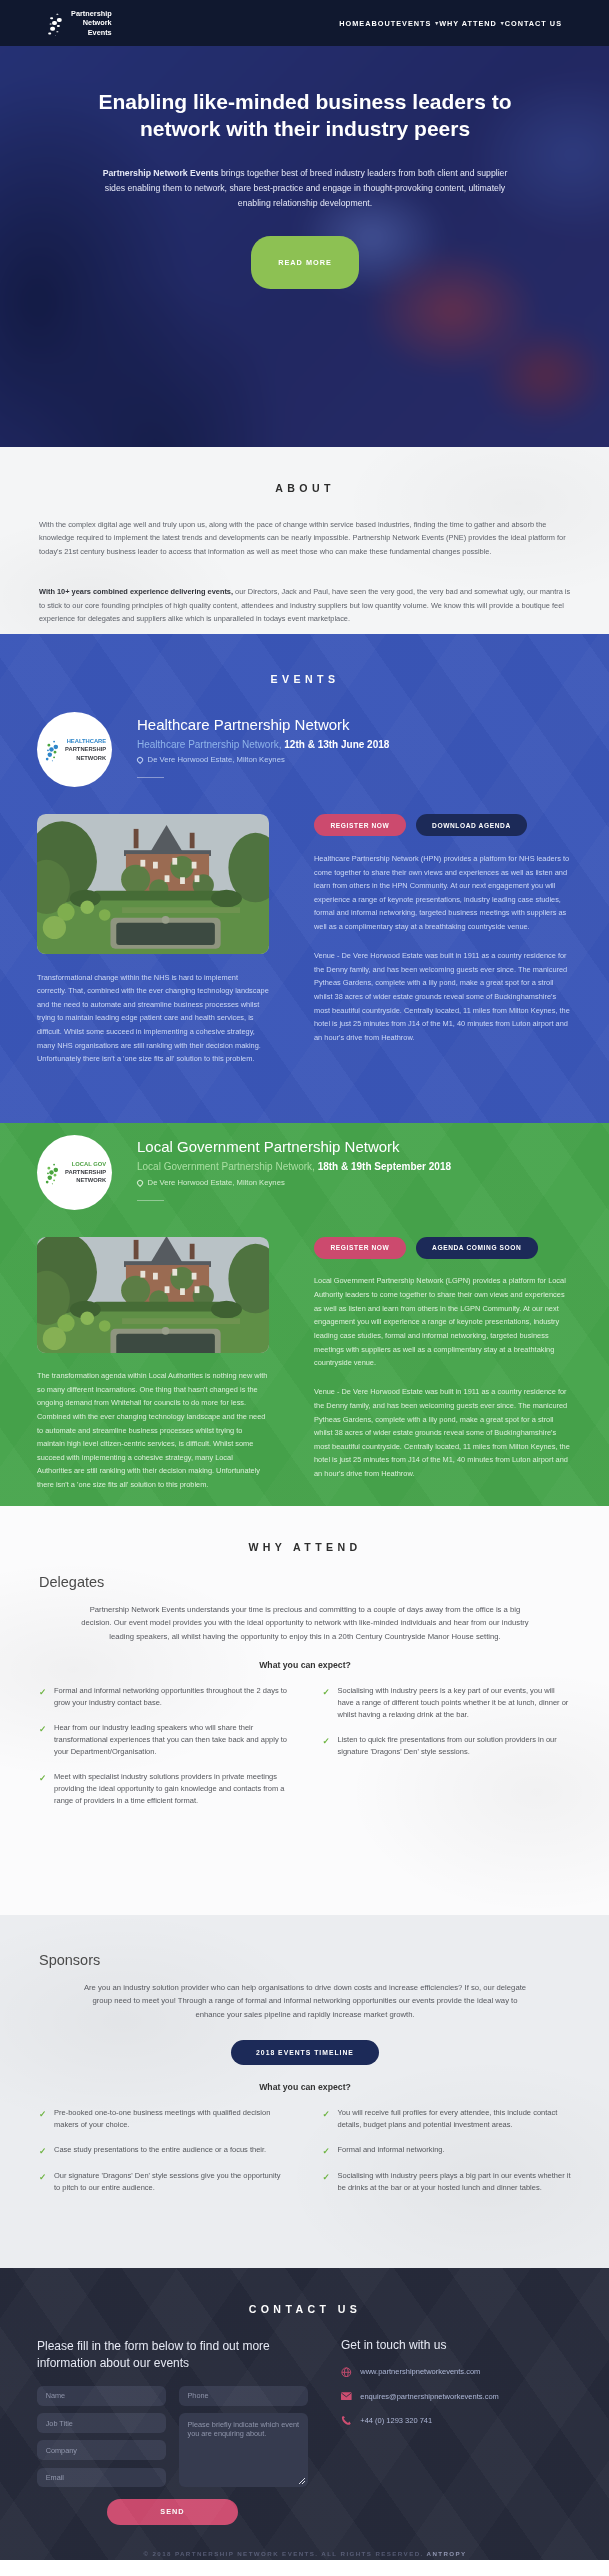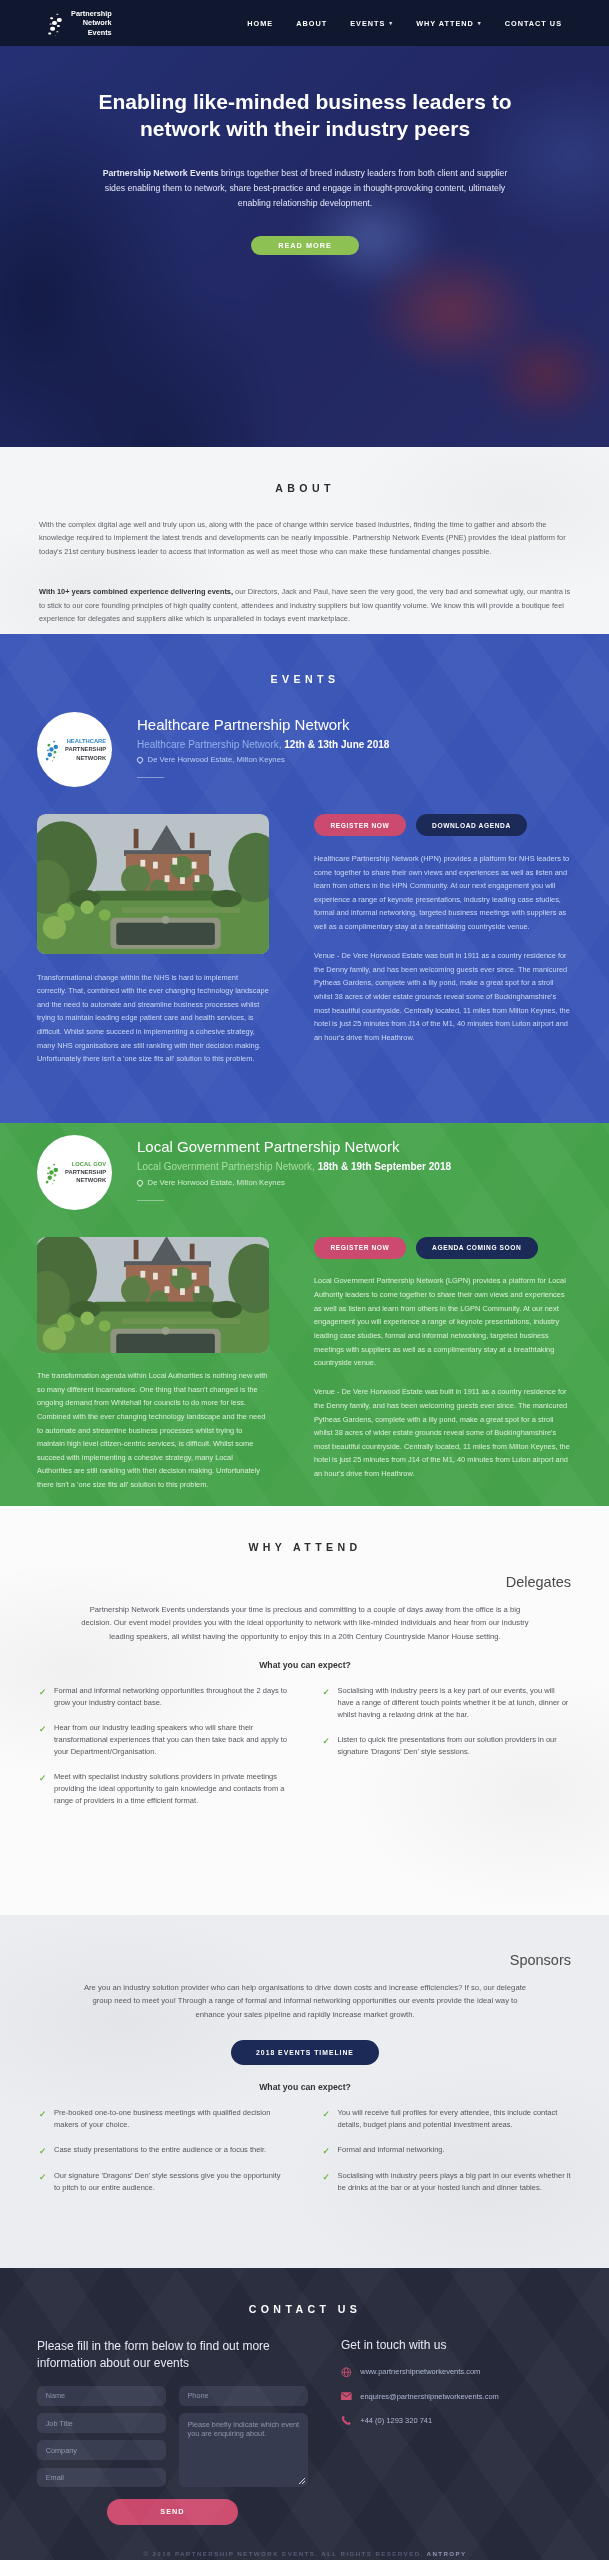--- a/index.html
+++ b/index.html
@@ -6,41 +6,41 @@
   html,body { width:610px; background:#fff; font-family:"Liberation Sans", sans-serif; }
   section { overflow:hidden; position:relative; }
 
   
   .header { height:46px; background:#10182f; display:flex; align-items:center; justify-content:space-between; padding:0 48px 0 46px; }
   .logo { display:flex; align-items:center; gap:8.7px; }
   .dotmark { width:4.8px; height:4.8px; border-radius:50%; background:#fff; position:relative; margin:0 5.8px;
     box-shadow:2.9px -8.7px 0 -1.5px #fff, -2.9px -4.8px 0 -1px #fff, 4.8px -2.9px 0 0 #fff, -3.9px 1px 0 -1.5px #fff,
                3.9px 2.9px 0 -1px #fff, -1.9px 5.8px 0 0 #fff, 2.9px 8.7px 0 -1.5px #fff, -4.8px 10.6px 0 -1px #fff, 1px 12.6px 0 -1.9px #fff; }
   .logo-text { color:#fff; font-size:7.3px; font-weight:700; line-height:1.3; text-align:right; }
-  .nav { display:flex; gap:23px; align-items:center; }
+  .nav { display:flex; align-items:center; }
   .nav-item { color:#fff; font-size:7.3px; font-weight:700; letter-spacing:1px; cursor:pointer; display:flex; align-items:center; gap:3.9px; }
   .nav-item .chev { font-size:5.8px; opacity:.85; }
 
   
   .hero { height:401px; background:#252a66; text-align:center; color:#fff; }
   .hero-bg { position:absolute; inset:-29px; filter:blur(9.7px);
     background:
       radial-gradient(223px 319px at 10% 62%, #0e1536 0%, rgba(14,21,54,0) 70%),
       radial-gradient(184px 252px at 28% 95%, #121a40 0%, rgba(18,26,64,0) 70%),
       radial-gradient(126px 92px at 72% 64%, #8e3644 0%, rgba(142,54,68,0) 70%),
       radial-gradient(92px 73px at 86% 78%, #7a2b3a 0%, rgba(122,43,58,0) 70%),
       radial-gradient(106px 82px at 60% 48%, #5a6db8 0%, rgba(90,109,184,0) 70%),
       radial-gradient(145px 116px at 90% 30%, #3a4a94 0%, rgba(58,74,148,0) 70%),
       linear-gradient(135deg, #2a3a85 0%, #252a66 55%, #30306f 100%); }
   .hero-veil { position:absolute; inset:0; background:rgba(30,38,92,.38); }
   .hero-inner { position:relative; padding-top:43px; }
   .hero h1 { font-size:21px; line-height:1.28; font-weight:700; width:416px; margin:0 auto; }
   .hero-p { margin:23px auto 0; width:422px; font-size:8.7px; line-height:1.72; color:#e6e9f7; }
   .btn { display:inline-block; border:none; cursor:pointer; color:#fff; font-family:inherit; font-weight:700; letter-spacing:1px; border-radius:19.4px; }
-  .btn-green { margin-top:25px; background:#8dc153; font-size:7.3px; padding:5px 27px; }
+  .btn-green { margin-top:25px; background:#8dc153; font-size:7.3px; padding:22px 27px; }
 
   
   .about { height:187px; background:#f4f5f6; padding:35px 39px 0;
     background-image:radial-gradient(213px 116px at 15% 80%, rgba(0,0,0,.035), rgba(0,0,0,0) 70%),
                      radial-gradient(252px 135px at 85% 30%, rgba(0,0,0,.03), rgba(0,0,0,0) 70%); }
   .sec-title { text-align:center; font-size:10.6px; font-weight:700; letter-spacing:4.4px; color:#2d2d2d; }
   .sec-title.light { color:#fff; }
   .about-cols { display:flex; gap:27px; margin-top:24px;flex-direction:column; }
   .about-col { flex:1; font-size:7.4px; line-height:1.82; color:#5f636b; }
   .about-col b { color:#30333a; }
@@ -81,21 +81,21 @@
   .btn-row { display:flex; gap:9.7px; }
   .btn-pill { font-size:6.6px; font-weight:700; letter-spacing:0.6px; padding:7.7px 16.5px; border-radius:15.5px; }
   .btn-pink { background:#cc4a6e; }
   .btn-navy { background:#1c2a58; }
   .col-r .event-p { margin-top:15.5px; }
 
   
   .why { height:409px; background:#fbfbfc; padding:35px 39px 0;
     background-image:radial-gradient(290px 155px at 12% 40%, rgba(0,0,0,.045), rgba(0,0,0,0) 70%),
                      radial-gradient(271px 174px at 88% 70%, rgba(0,0,0,.04), rgba(0,0,0,0) 70%); }
-  .sub-head { text-align:right; font-size:14.5px; font-weight:400; color:#4a4a4a; margin-top:21px; }
+  .sub-head { text-align:left; font-size:14.5px; font-weight:400; color:#4a4a4a; margin-top:21px; }
   .center-p { margin:12.6px auto 0; width:455px; text-align:center; font-size:7.7px; line-height:1.75; color:#56585e; }
   .expect { text-align:center; font-size:8.7px; font-weight:700; color:#333; margin-top:17.4px; }
   .checks { display:flex; gap:35px; margin-top:14.5px; }
   .check-col { flex:1; display:flex; flex-direction:column; gap:12.6px; }
   .check-item { display:flex; gap:7.7px; font-size:7.5px; line-height:1.62; color:#55575c; }
   .check-mark { color:#6cb33f; font-weight:700; font-size:8.7px; flex:0 0 auto; }
   .sponsors { height:353px; background:#ebedf0; padding:37px 39px 0;
     background-image:radial-gradient(290px 155px at 20% 30%, rgba(0,0,0,.035), rgba(0,0,0,0) 70%),
                      radial-gradient(290px 174px at 80% 75%, rgba(0,0,0,.035), rgba(0,0,0,0) 70%); }
   .sponsors .sub-head { margin-top:0; }

